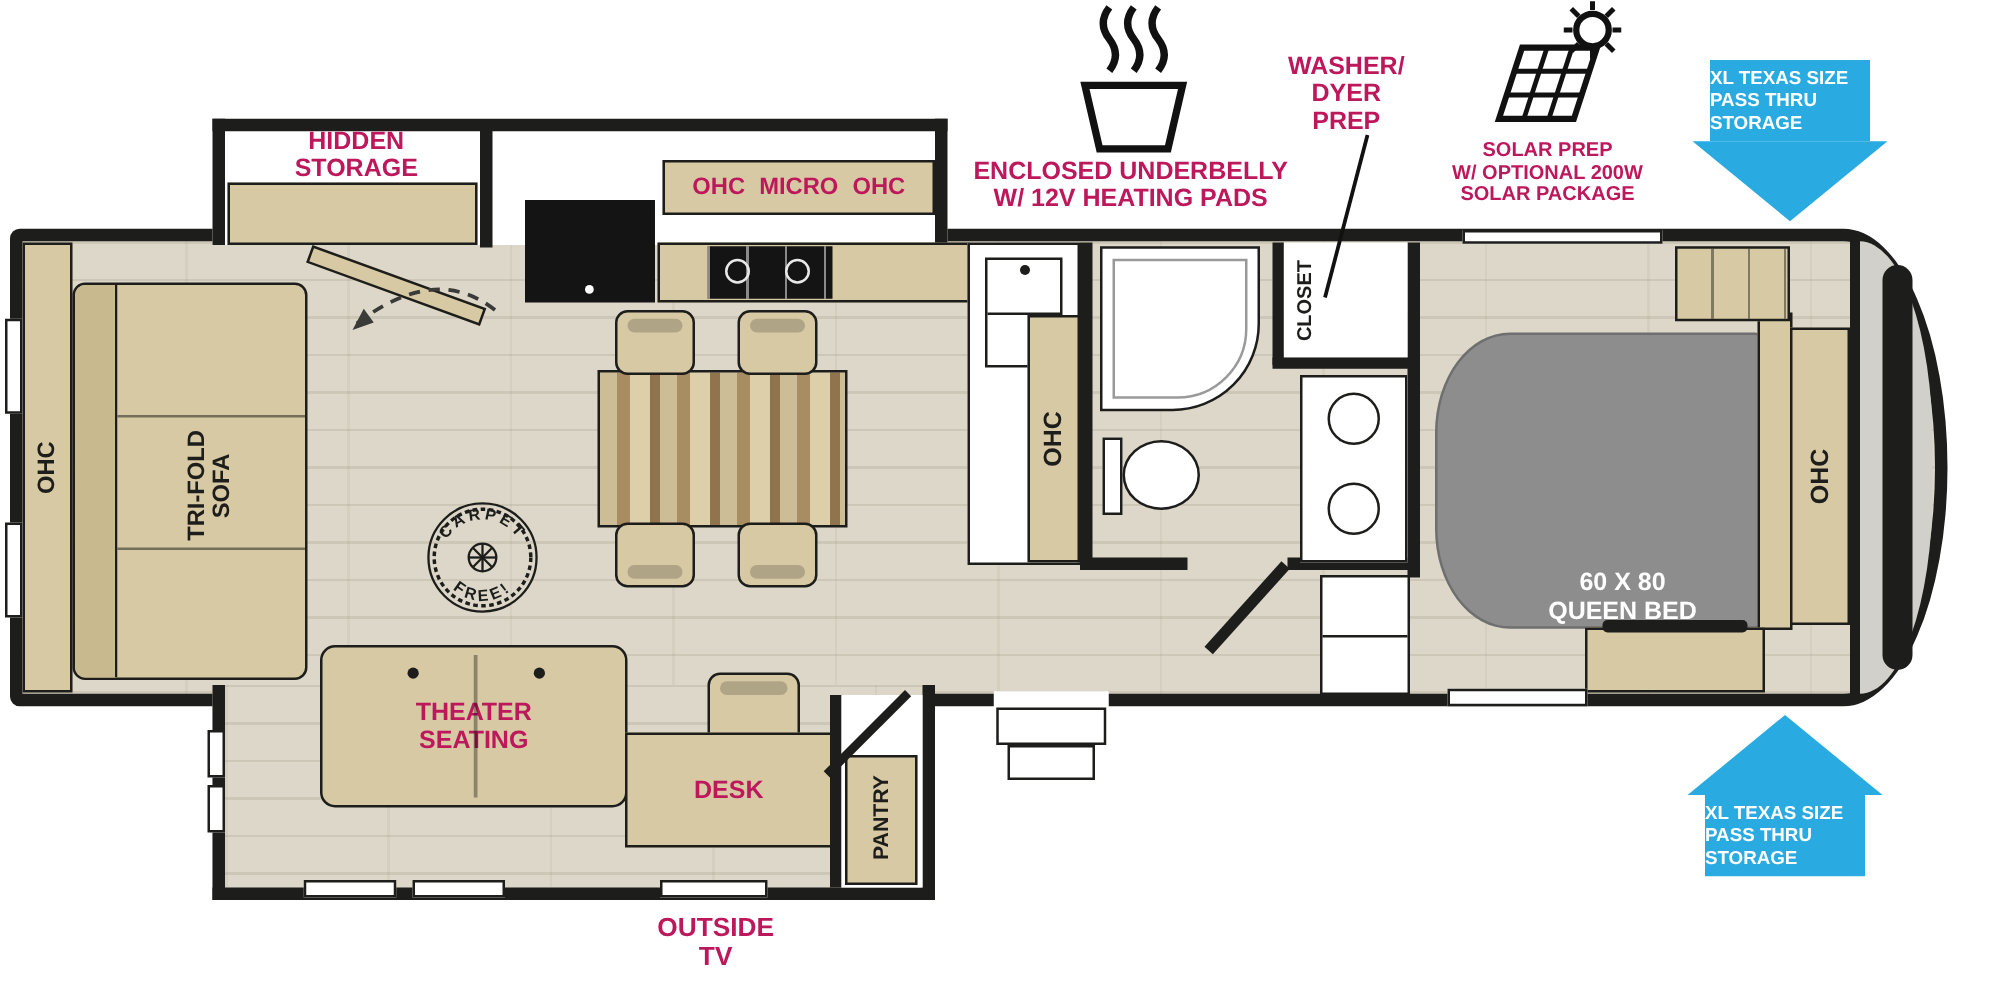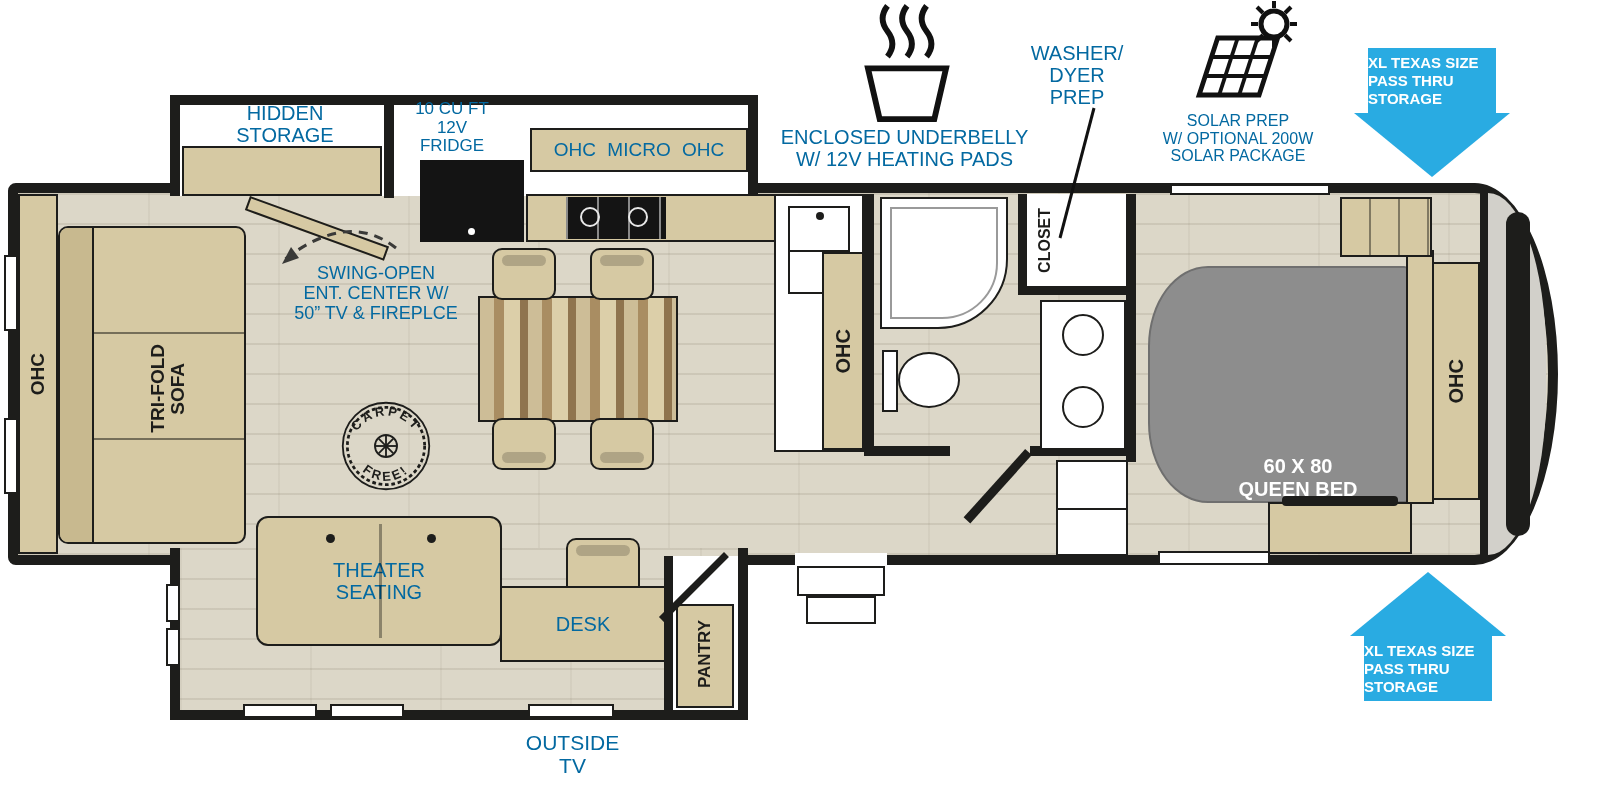--- a/index.html
+++ b/index.html
@@ -6,21 +6,21 @@
   html,body { background:#ffffff; }
   body { width:1600px; height:791px; font-family:"Liberation Sans", sans-serif; color:#1d1d1b; }
   .canvas { position:relative; width:1600px; height:791px; background:#fff; overflow:hidden; }
 
   .abs { position:absolute; }
   .wall { position:absolute; background:#1d1d1b; }
   .tan  { position:absolute; background:#d6c9a3; border:2px solid #1d1d1b; }
   .white-box { position:absolute; background:#ffffff; border:2px solid #1d1d1b; }
   .window { position:absolute; background:#ffffff; border:2px solid #1d1d1b; }
 
-  .lbl { position:absolute; font-weight:400; white-space:pre-line; text-align:center; line-height:1.1; color:#0369a1; }
+  .lbl { position:absolute; font-weight:700; white-space:pre-line; text-align:center; line-height:1.1; color:#be185d; }
   .center-flex { display:flex; align-items:center; justify-content:center; }
   .vlabel { writing-mode:vertical-rl; transform:rotate(180deg); white-space:pre-line; font-weight:700; text-align:center; line-height:1.05; }
 
   .floor { background-color:#dcd7c8;
     background-image:
       repeating-linear-gradient(180deg, rgba(110,100,80,0.14) 0 2px, transparent 2px 30px),
       repeating-linear-gradient(90deg, rgba(110,100,80,0.07) 0 2px, transparent 2px 130px); }
 
   .main-body { position:absolute; left:8px; top:183px; width:1550px; height:382px;
     border:10px solid #1d1d1b; border-radius:8px;
@@ -67,23 +67,20 @@
   <div class="cap-bar"></div>
 
   <div class="top-slide"></div>
   <div class="bottom-slide floor"></div>
 
   <div class="wall" style="left:384px; top:100px; width:10px; height:98px;"></div>
   <div class="lbl" style="left:192px; top:102px; width:186px; font-size:20px;">HIDDEN
 STORAGE</div>
   <div class="tan" style="left:182px; top:146px; width:200px; height:50px;"></div>
 
-  <div class="lbl" style="left:396px; top:100px; width:112px; font-size:17px;">10 CU FT
-12V
-FRIDGE</div>
   <div class="abs" style="left:420px; top:160px; width:104px; height:82px; background:#141414;">
     <div class="abs" style="left:48px; top:68px; width:7px; height:7px; background:#fff; border-radius:50%;"></div>
   </div>
 
   <div class="tan center-flex" style="left:530px; top:128px; width:218px; height:44px;">
     <span class="lbl" style="position:static; font-size:19px; word-spacing:6px;">OHC  MICRO  OHC</span>
   </div>
   <div class="tan" style="left:526px; top:194px; width:250px; height:48px;"></div>
   <div class="cooktop" style="left:566px; top:197px; width:100px; height:42px;">
     <div class="burner" style="left:14px; top:10px;"></div>
@@ -149,23 +146,20 @@
   <div class="abs center-flex" style="left:128px; top:296px; width:80px; height:184px;">
     <span class="vlabel" style="font-size:19px;">TRI-FOLD
 SOFA</span>
   </div>
 
   <div class="tan" style="left:250px; top:196px; width:148px; height:15px; transform:rotate(20deg); transform-origin:left top;"></div>
   <svg style="left:268px; top:206px;" width="135" height="80" viewBox="0 0 135 80">
     <path d="M128 42 Q 80 4 16 54" fill="none" stroke="#3a3a38" stroke-width="3" stroke-dasharray="9 7"></path>
     <polygon points="14,58 23,41 31,52" fill="#3a3a38"></polygon>
   </svg>
-  <div class="lbl" style="left:270px; top:264px; width:212px; font-size:18px;">SWING-OPEN
-ENT. CENTER W/
-50” TV &amp; FIREPLCE</div>
 
   <svg style="left:340px; top:400px;" width="92" height="92" viewBox="0 0 100 100">
     <circle cx="50" cy="50" r="47" fill="none" stroke="#1d1d1b" stroke-width="2"></circle>
     <circle cx="50" cy="50" r="42" fill="none" stroke="#1d1d1b" stroke-width="3" stroke-dasharray="4 3"></circle>
     <path id="carpetTopArc" d="M 13 54 A 37 37 0 1 1 87 54" fill="none"></path>
     <path id="carpetBottomArc" d="M 24 77 A 37 37 0 0 0 76 77" fill="none"></path>
     <text class="badge-text"><textPath href="#carpetTopArc" startOffset="50%" text-anchor="middle">CARPET</textPath></text>
     <text class="badge-text"><textPath href="#carpetBottomArc" startOffset="50%" text-anchor="middle">FREE!</textPath></text>
     <g>
       <circle cx="50" cy="50" r="12" fill="none" stroke="#1d1d1b" stroke-width="2"></circle>
@@ -185,21 +179,21 @@
 
   <div class="tan center-flex" style="left:256px; top:516px; width:246px; height:130px; border-radius:12px;">
     <div class="abs" style="left:50%; top:6px; bottom:6px; width:3px; background:rgba(0,0,0,0.35);"></div>
     <div class="abs" style="left:28%; top:16px; width:9px; height:9px; background:#1d1d1b; border-radius:50%;"></div>
     <div class="abs" style="left:70%; top:16px; width:9px; height:9px; background:#1d1d1b; border-radius:50%;"></div>
     <span class="lbl" style="position:static; font-size:20px;">THEATER
 SEATING</span>
   </div>
 
   <div class="chair" style="left:566px; top:538px; width:74px; height:58px;"></div>
-  <div class="tan center-flex" style="left:500px; top:586px; width:166px; height:76px;">
+  <div class="tan center-flex" style="left:500px; top:586px; width:166px; height:92px;">
     <span class="lbl" style="position:static; font-size:20px;">DESK</span>
   </div>
 
   <div class="abs" style="left:673px; top:556px; width:65px; height:154px; background:#fff;"></div>
   <div class="wall" style="left:664px; top:556px; width:9px; height:154px;"></div>
   <div class="tan" style="left:676px; top:604px; width:58px; height:104px;"></div>
   <div class="abs center-flex" style="left:688px; top:596px; width:34px; height:116px;">
     <span class="vlabel" style="font-size:17px;">PANTRY</span>
   </div>
   <div class="wall" style="left:724px; top:552px; width:7px; height:92px; transform:rotate(45deg); transform-origin:top left;"></div>

